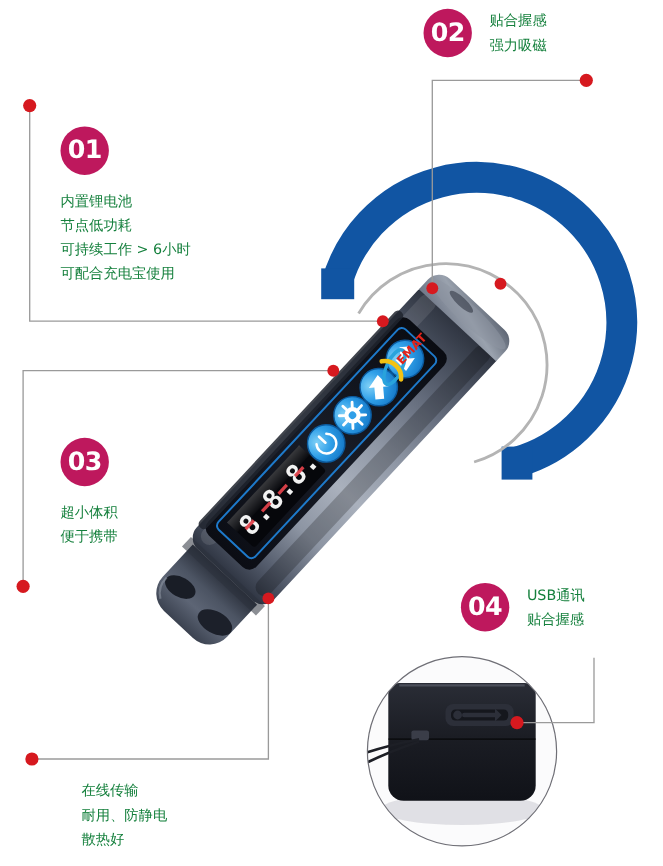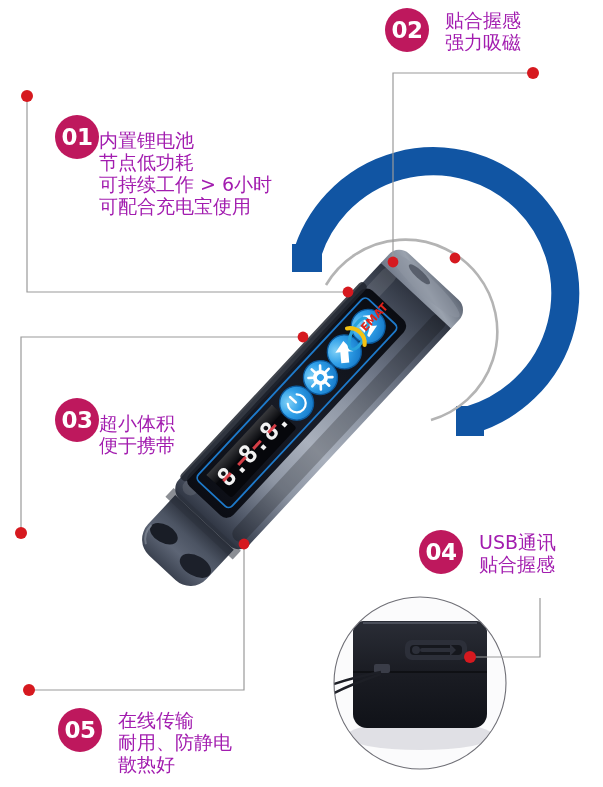--- a/index.html
+++ b/index.html
@@ -24,28 +24,28 @@
     background:#be185d;
     color:#ffffff;
     font-weight:bold;
     font-size:23px;
     letter-spacing:-0.5px;
     display:flex;align-items:center;justify-content:center;
     flex:0 0 auto;
     font-family:"DejaVu Sans","Liberation Sans",sans-serif;
   }
   .calltext{
-    color:#a21caf;
-    font-size:19px;
+    color:#15803d;
+    font-size:13px;
     line-height:22px;
     white-space:pre-line;
     font-family:"DejaVu Sans","Liberation Sans",sans-serif;
     font-weight:500;
   }
-  .callout.stacked{flex-direction:row;}
+  .callout.stacked{flex-direction:column;}
   .callout.stacked .calltext{margin-top:14px;}
   .callout.inline .calltext{margin-left:16px;margin-top:1px;}
 
   #c01{left:55px;top:115px;}
   #c02{left:385px;top:8px;}
   #c03{left:55px;top:398px;}
   #c04{left:393px;top:530px;margin-left:26px;}
   #c05{left:58px;top:708px;}
 
   
@@ -310,19 +310,18 @@
 便于携带</div>
   </div>
 
   <div class="callout inline" id="c04">
     <div class="badge">04</div>
     <div class="calltext">USB通讯
 贴合握感</div>
   </div>
 
   <div class="callout inline" id="c05">
-    <div class="badge">05</div>
     <div class="calltext">在线传输
 耐用、防静电
 散热好</div>
   </div>
 
 </div>
 
 </body></html>

